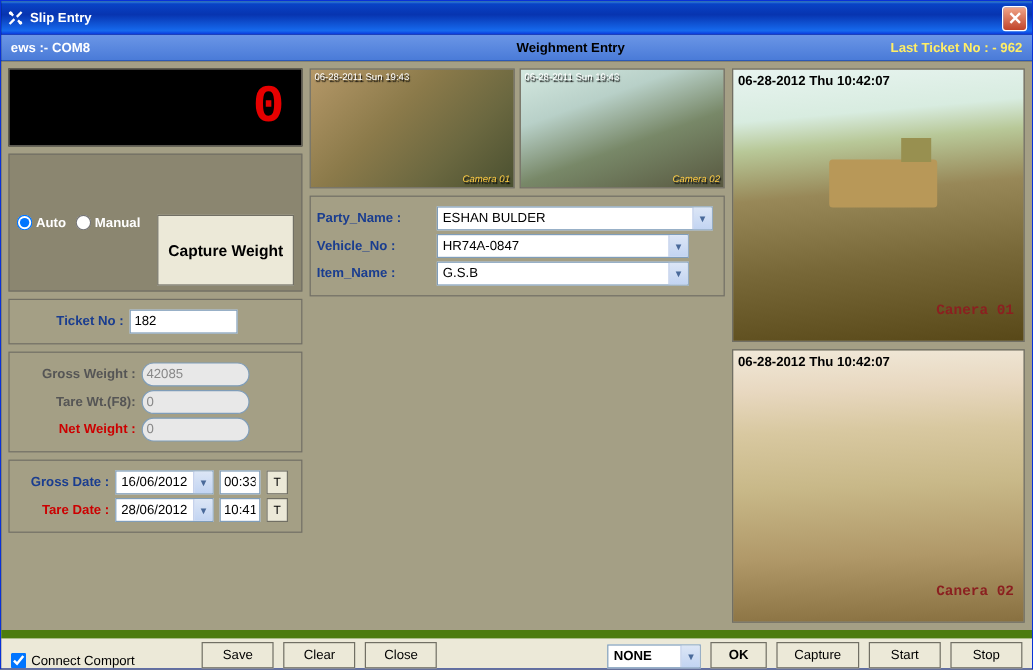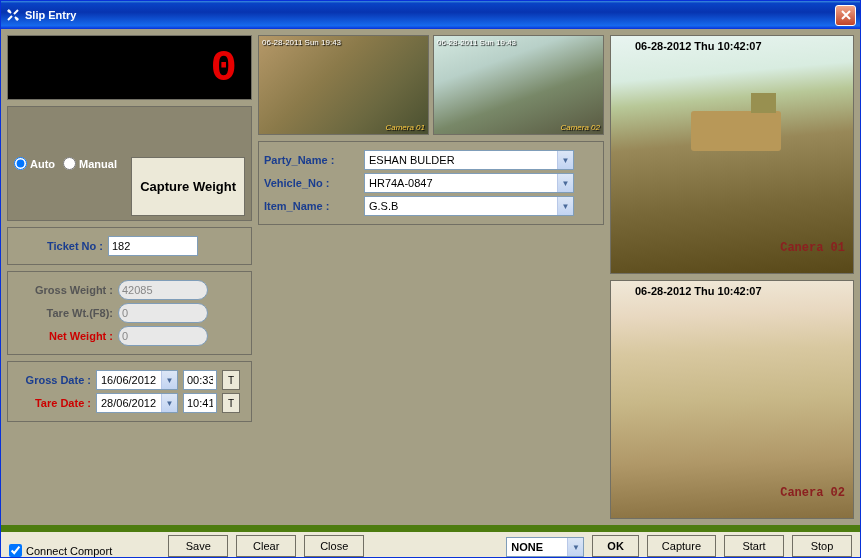--- a/index.html
+++ b/index.html
@@ -47,21 +47,21 @@
 .thumbs { display: flex; gap: 4px; height: 100px; }
 .thumb { flex: 1; border: 1px solid #716f64; position: relative; overflow: hidden; }
 .thumb-bg1 { background: linear-gradient(135deg, #b59868 0%, #8b7a4a 40%, #6b6840 70%, #4a5030 100%); }
 .thumb-bg2 { background: linear-gradient(160deg, #d4e8e0 0%, #b8d0c8 30%, #788868 60%, #585840 100%); }
 .thumb-ts { position: absolute; top: 2px; left: 3px; color: #fff; font-size: 8px; text-shadow: 1px 1px 1px #000; }
 .thumb-lbl { position: absolute; bottom: 2px; right: 3px; color: #ffcc44; font-size: 8px; font-style: italic; text-shadow: 1px 1px 1px #000; }
 
 .cam { flex: 1; border: 1px solid #716f64; position: relative; overflow: hidden; min-height: 210px; }
 .cam1 { background: linear-gradient(175deg, #e8f4f0 0%, #d8ece0 18%, #b8c898 28%, #988858 45%, #786838 70%, #584818 100%); }
 .cam2 { background: linear-gradient(178deg, #f0e8d8 0%, #e8d8c0 15%, #d8c8a0 30%, #c8b888 50%, #b09868 75%, #887040 100%); }
-.cam-ts { position: absolute; top: 4px; left: 24px; color: #000; font-size: 11px; font-weight: bold; }
+.cam-ts { position: absolute; top: 4px; left: 4px; color: #000; font-size: 11px; font-weight: bold; }
 .cam-lbl { position: absolute; bottom: 18px; right: 8px; color: #8b2020; font-size: 12px; font-weight: bold; font-family: 'Courier New', monospace; }
 .truck { position: absolute; width: 90px; height: 40px; background: #b89858; top: 75px; left: 80px; border-radius: 3px; }
 .truck::before { content: ''; position: absolute; width: 25px; height: 20px; background: #989050; top: -18px; right: 5px; }
 
 .footer { height: 32px; background: #ece9d8; border-top: 7px solid #4d7c0f; display: flex; align-items: flex-end; padding: 0 8px; gap: 8px; }
 .footer .spacer { flex: 1; }
 .chk { display: flex; align-items: center; gap: 4px; }
 
 .combo { display: inline-flex; align-items: center; border: 1px solid #7f9db9; background: #fff; height: 20px; }
 .combo span { padding: 0 4px; flex: 1; }
@@ -81,20 +81,25 @@
         </svg>
     </div>
     <div class="titlebar-title">Slip Entry</div>
     <div class="close-btn">
       <svg width="10" height="10" viewBox="0 0 10 10">
           <path d="M1 1 L9 9 M9 1 L1 9" stroke="#fff" stroke-width="2"></path>
         </svg>
     </div>
   </div>
 
+  <div class="subheader">
+    <div>ews :- COM8</div>
+    <div>Weighment Entry</div>
+    <div>Last Ticket No : - 962</div>
+  </div>
 
   <div class="content">
 
     <div class="leftcol">
       <div class="led-panel">
         <div class="led-value">0</div>
       </div>
       <div class="mode-row">
         <label class="radio">
             <input type="radio" name="m" checked="" style="">
@@ -160,21 +165,21 @@
         </div>
         <div class="thumb thumb-bg2">
           <div class="thumb-ts">06-28-2011 Sun 19:43</div>
           <div class="thumb-lbl">Camera 02</div>
         </div>
       </div>
 
       <div class="panel">
         <div class="field-row">
           <div class="label label-blue" style="width:95px;text-align:left">Party_Name :</div>
-          <div class="combo" style="width:210px">
+          <div class="combo" style="width:230px">
               <span>ESHAN BULDER</span>
               <div class="combo-arrow">▼</div>
             </div>
         </div>
         <div class="field-row">
           <div class="label label-blue" style="width:95px;text-align:left">Vehicle_No :</div>
           <div class="combo" style="width:210px">
               <span>HR74A-0847</span>
               <div class="combo-arrow">▼</div>
             </div>

